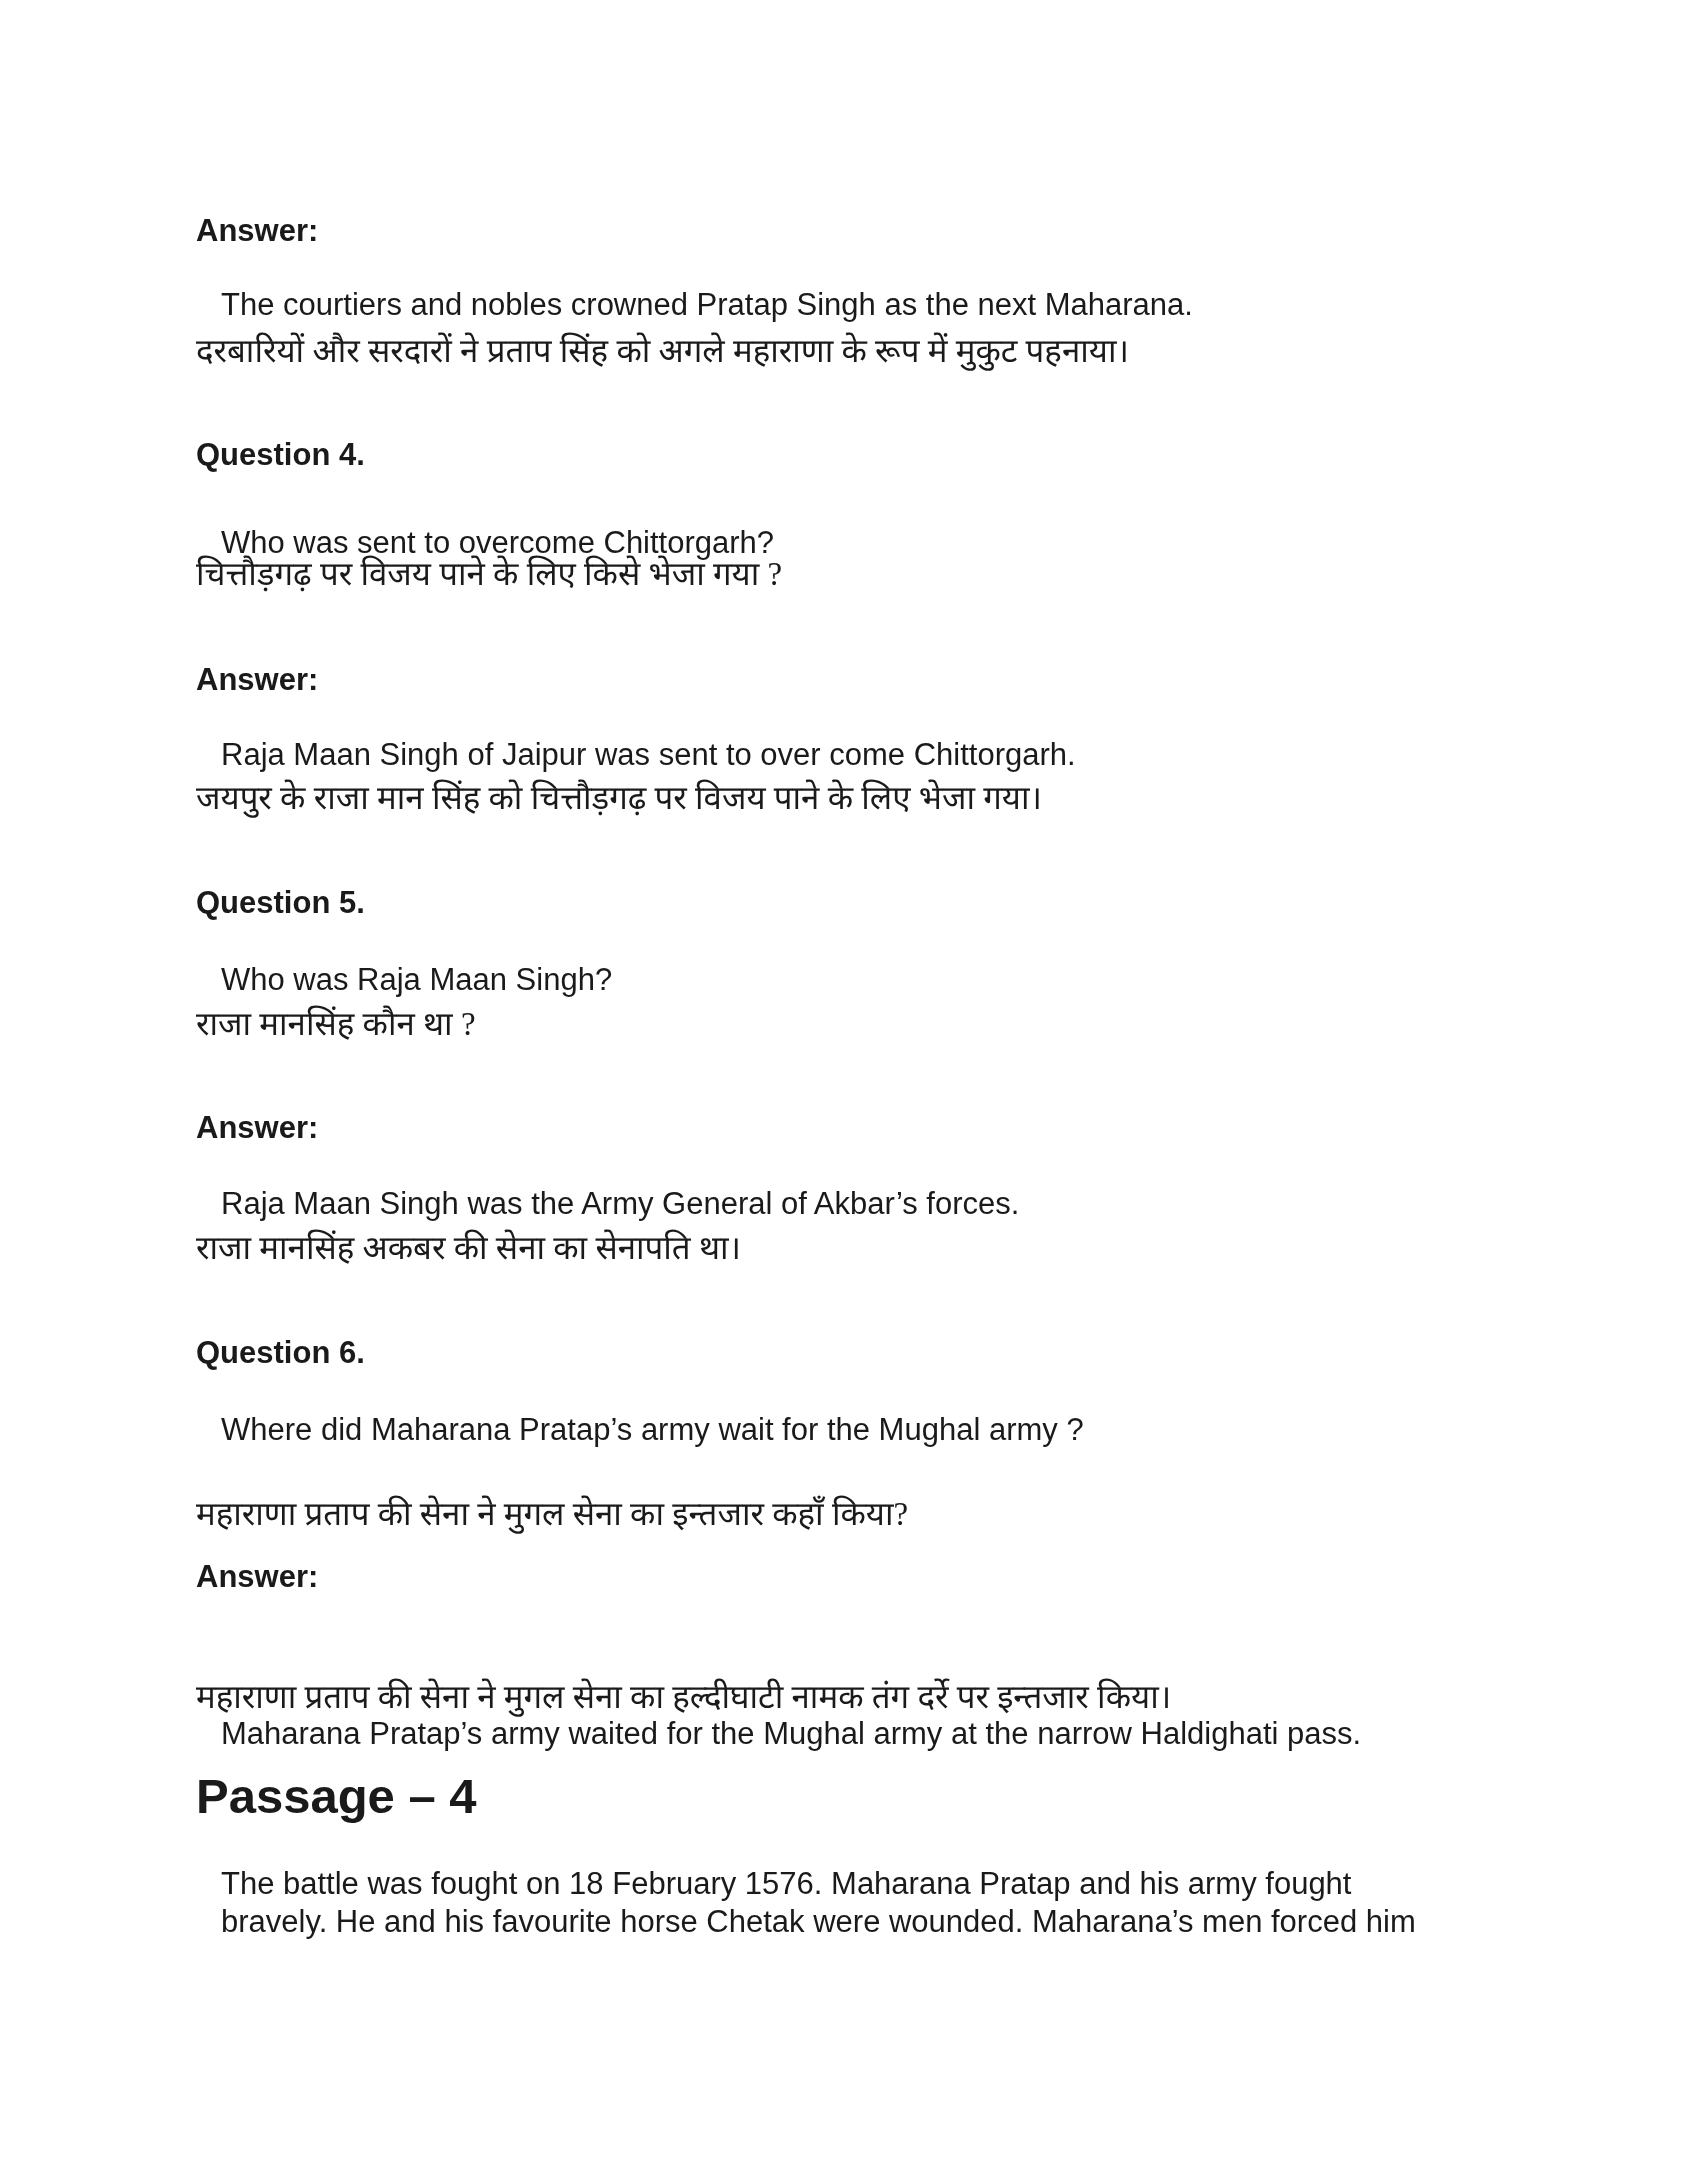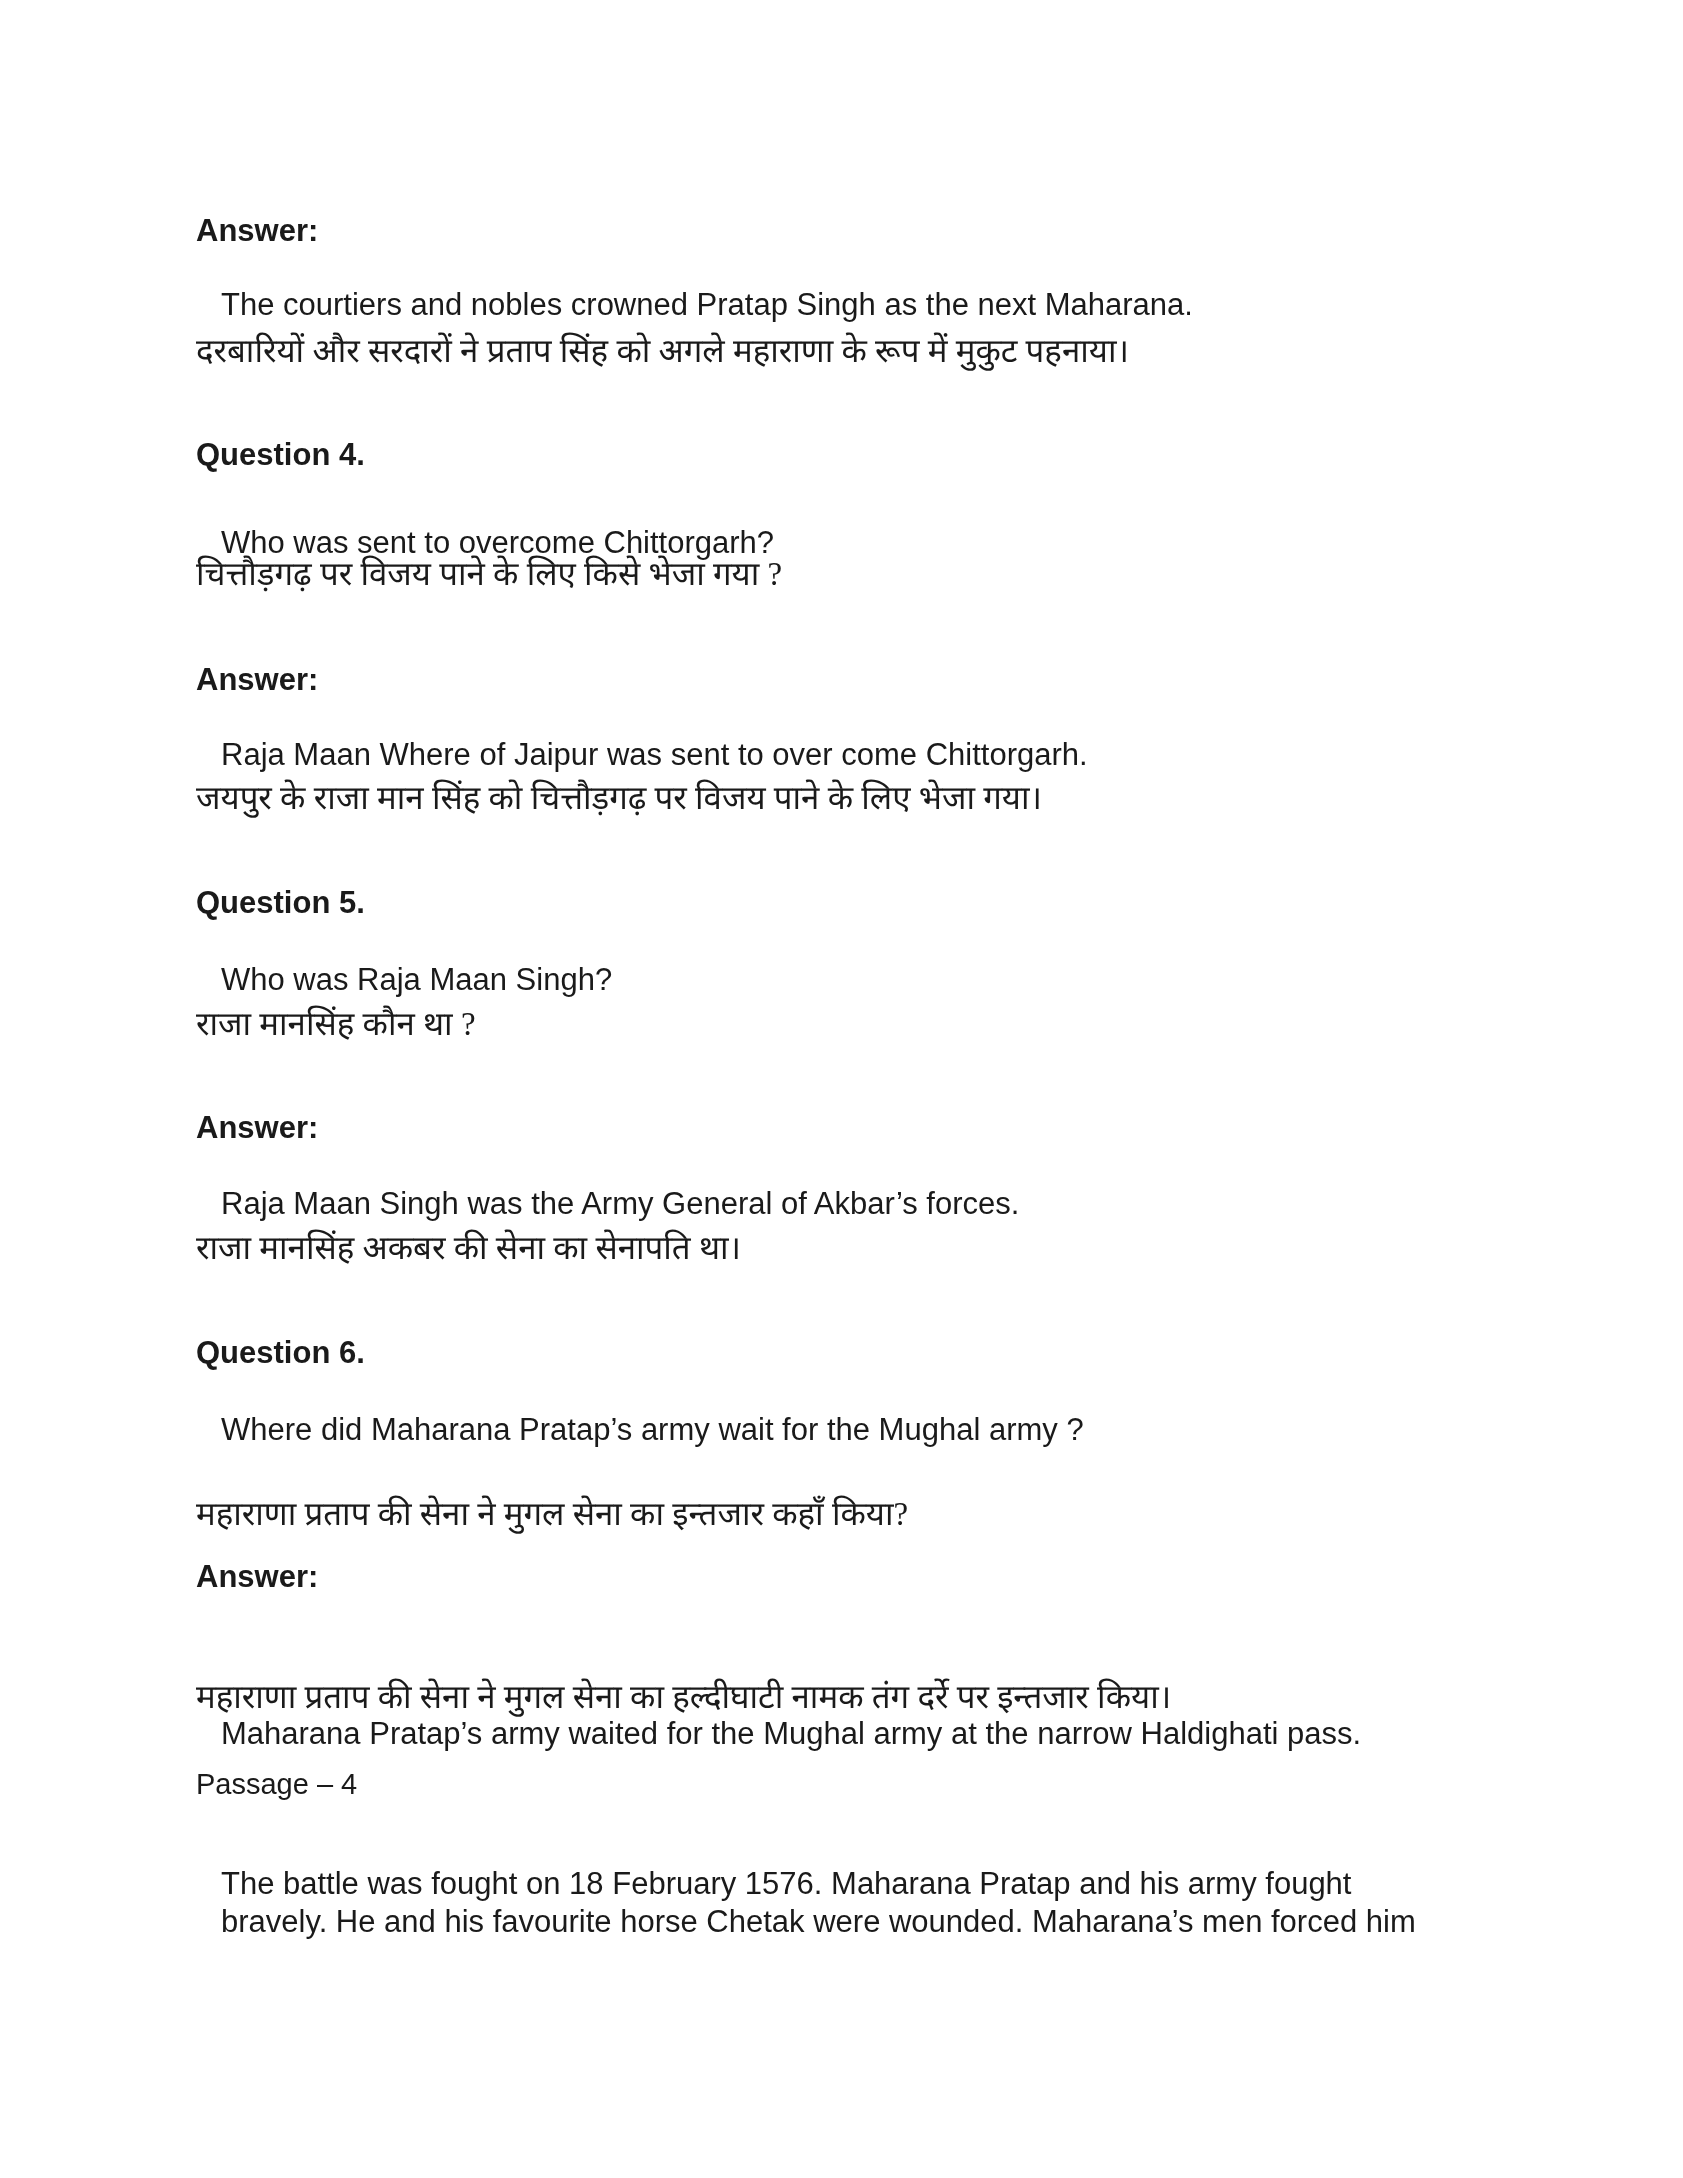--- a/index.html
+++ b/index.html
@@ -2,35 +2,35 @@
 <html><head>
 <meta charset="utf-8">
 <style>
   html, body { margin: 0; padding: 0; background: #ffffff; }
   body { width: 1683px; height: 2178px; position: relative; overflow: hidden;
          font-family: "Liberation Sans", "DejaVu Sans", sans-serif; color: #1a1a1a; }
   .line { position: absolute; left: 196px; white-space: nowrap; }
   .label { font-weight: bold; font-size: 31px; margin-top: 15px; }
   .en { font-size: 31px; margin-left: 25px; }
   .hi { font-size: 33px; font-family: Liberation Serif, serif; }
-  .heading { font-weight: normal; font-size: 29px; }
+  .heading { font-weight: bold; font-size: 49px; }
 </style>
 </head>
 <body>
 
 <div>
   <div class="line label" style="top:198px">Answer:</div>
   <div class="line en" style="top:287px">The courtiers and nobles crowned Pratap Singh as the next Maharana.</div>
   <div class="line hi" style="top:327px">दरबारियों और सरदारों ने प्रताप सिंह को अगले महाराणा के रूप में मुकुट पहनाया।</div>
 
   <div class="line label" style="top:422px">Question 4.</div>
   <div class="line en" style="top:525px">Who was sent to overcome Chittorgarh?</div>
   <div class="line hi" style="top:550px">चित्तौड़गढ़ पर विजय पाने के लिए किसे भेजा गया ?</div>
   <div class="line label" style="top:647px">Answer:</div>
-  <div class="line en" style="top:737px">Raja Maan Where of Jaipur was sent to over come Chittorgarh.</div>
+  <div class="line en" style="top:737px">Raja Maan Singh of Jaipur was sent to over come Chittorgarh.</div>
   <div class="line hi" style="top:774px">जयपुर के राजा मान सिंह को चित्तौड़गढ़ पर विजय पाने के लिए भेजा गया।</div>
 
   <div class="line label" style="top:870px">Question 5.</div>
   <div class="line en" style="top:962px">Who was Raja Maan Singh?</div>
   <div class="line hi" style="top:1000px">राजा मानसिंह कौन था ?</div>
   <div class="line label" style="top:1095px">Answer:</div>
   <div class="line en" style="top:1186px">Raja Maan Singh was the Army General of Akbar’s forces.</div>
   <div class="line hi" style="top:1224px">राजा मानसिंह अकबर की सेना का सेनापति था।</div>
 
   <div class="line label" style="top:1320px">Question 6.</div>

